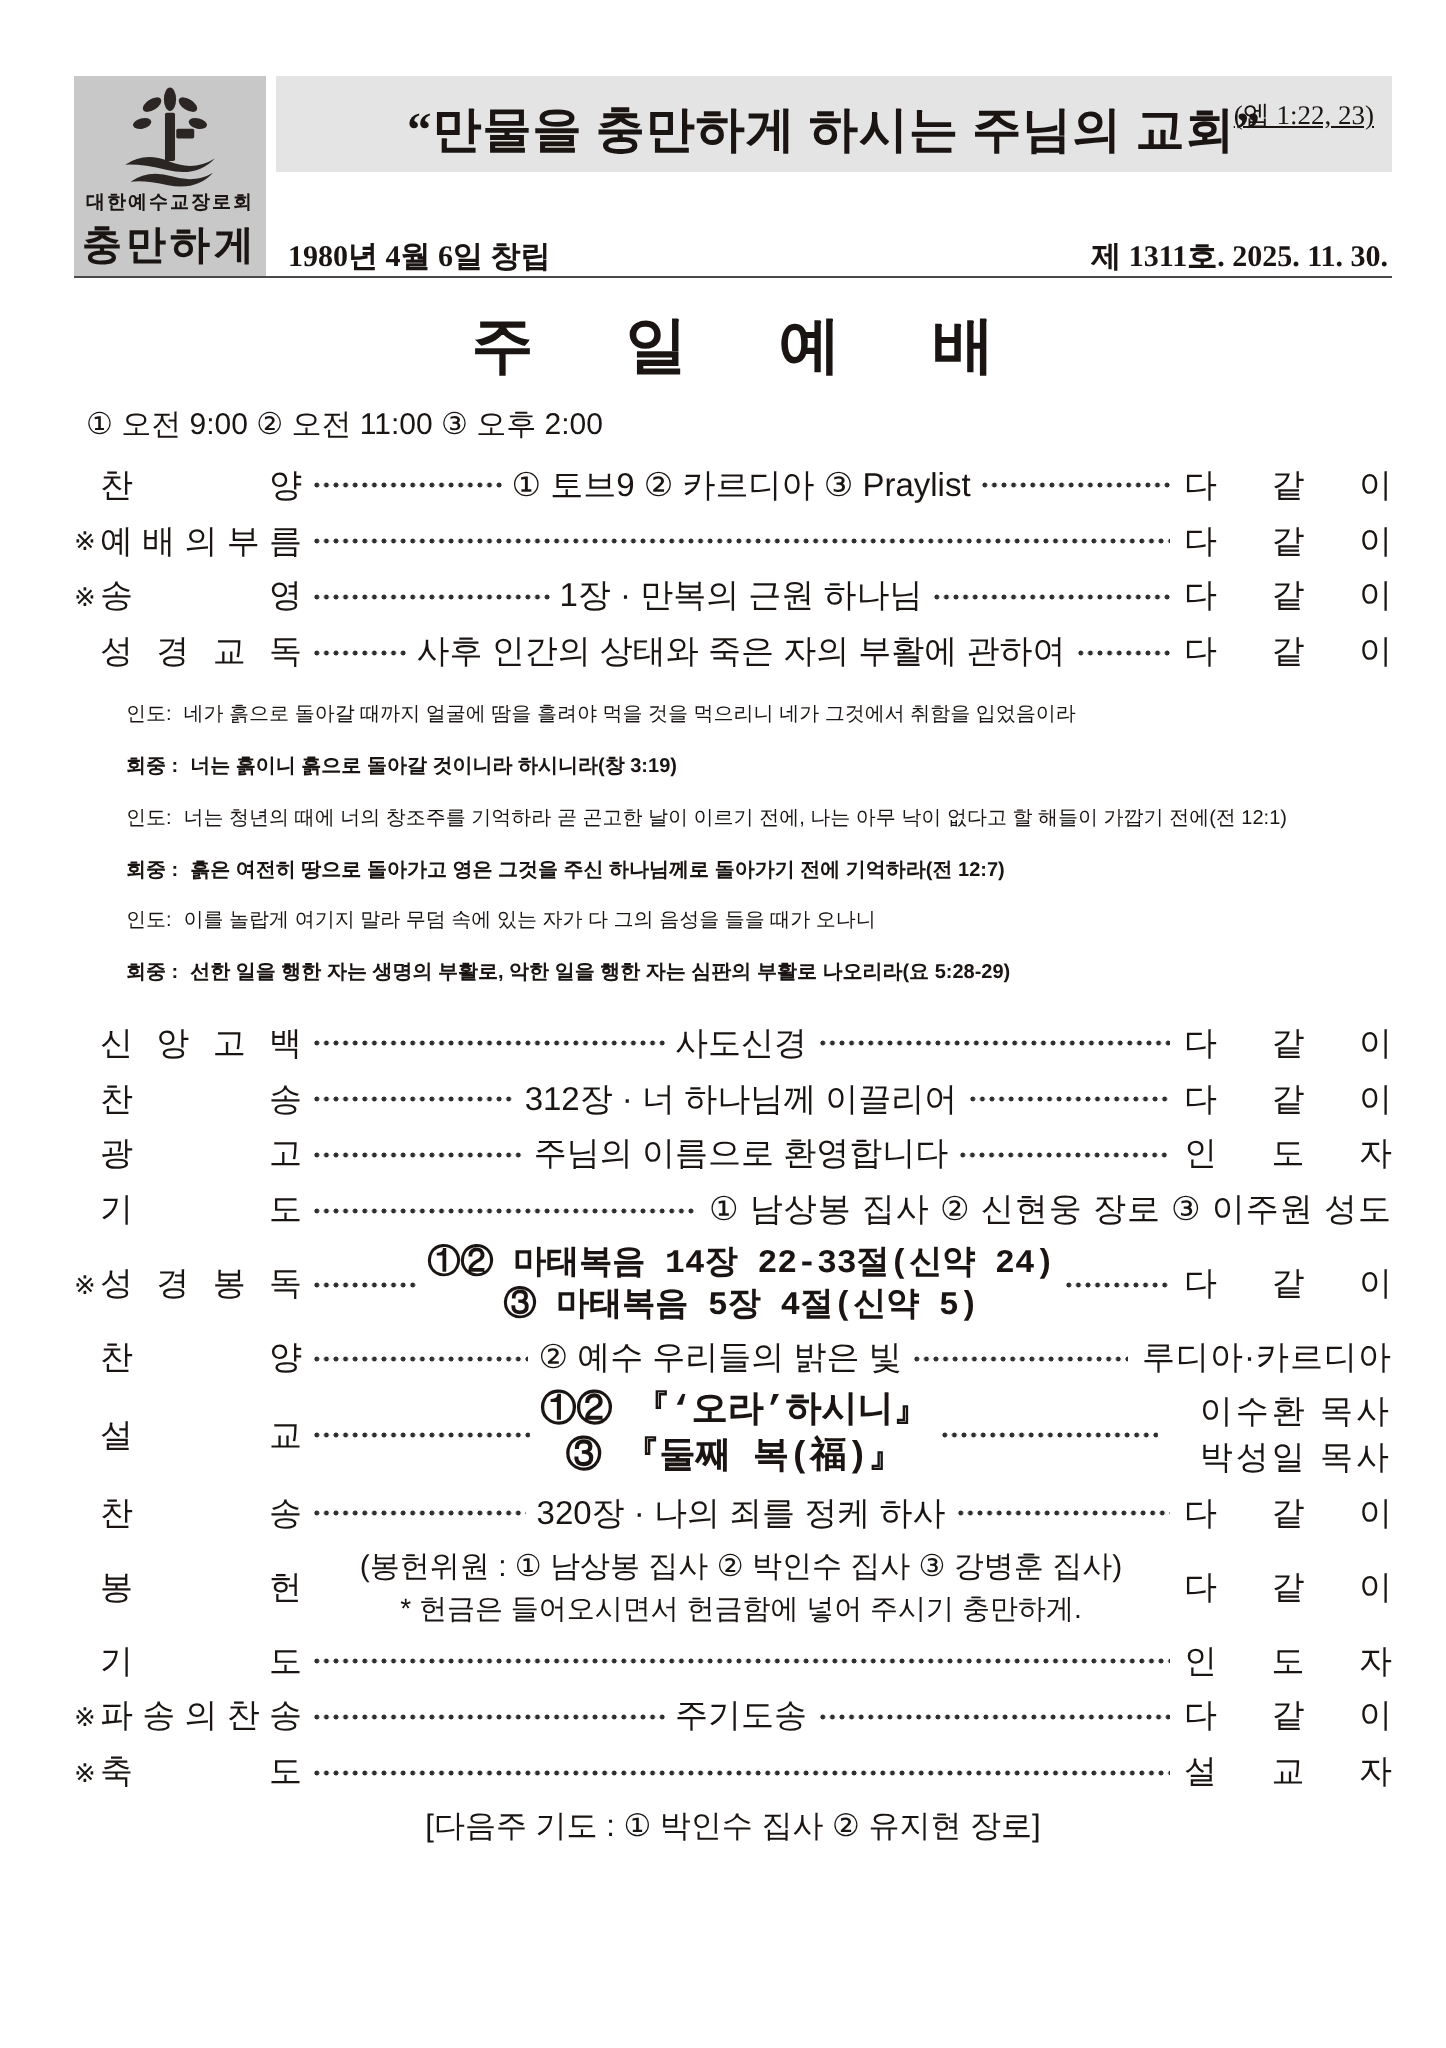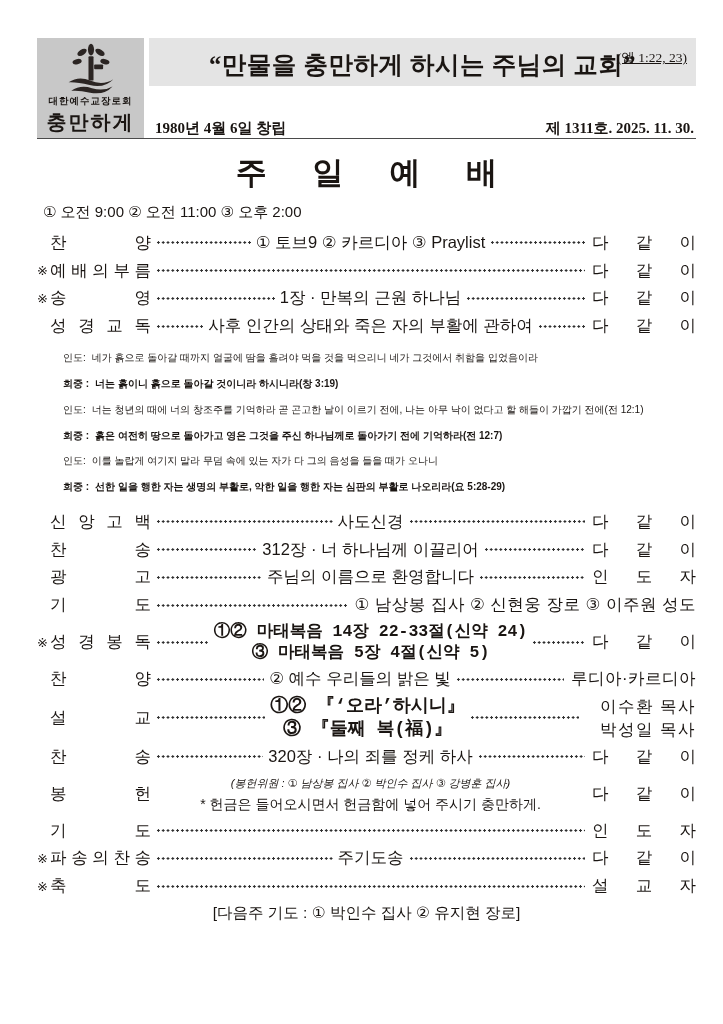--- a/index.html
+++ b/index.html
@@ -1,21 +1,21 @@
 <!DOCTYPE html>
 <html lang="ko"><head>
 <meta charset="utf-8">
 <style>
   html,body{margin:0;padding:0;background:#ffffff;width:723px;height:1024px;overflow:hidden;}
   body{font-family:"Liberation Sans","DejaVu Sans",sans-serif;color:#1a1512;}
   .page{box-sizing:border-box;width:723px;height:1024px;padding:38px 27px 0 37px;}
 
   
   .header{display:flex;align-items:stretch;height:100px;border-bottom:1.5px solid #4a4a4a;}
-  .logo-box{width:107px;flex:none;background:#c8c8c8;display:flex;flex-direction:column;align-items:center;justify-content:center;padding-top:2px;}
+  .logo-box{width:96px;flex:none;background:#c8c8c8;display:flex;flex-direction:column;align-items:center;justify-content:center;padding-top:2px;}
   .logo-box svg{display:block;}
   .denom{font-size:9.5px;letter-spacing:1px;margin-top:1px;font-weight:bold;}
   .church{font-size:20px;font-weight:bold;letter-spacing:2px;margin-top:1px;}
   .header-right{flex:1;margin-left:5px;display:flex;flex-direction:column;font-family:"Liberation Serif","DejaVu Serif",serif;gap:33px;}
   .banner{background:#e4e4e4;height:73px;position:relative;text-align:center;}
   .motto{font-weight:bold;font-size:24.5px;padding-top:10px;letter-spacing:0.5px;}
   .motto-ref{position:absolute;right:9px;bottom:19px;font-size:13.5px;text-decoration:underline;}
   .sub-row{flex:1;display:flex;align-items:center;justify-content:space-between;font-size:15px;font-weight:bold;padding:0 2px 0 6px;}
 
   
@@ -28,21 +28,21 @@
   .star-col{width:13px;flex:none;font-size:13px;line-height:1;}
   .label{width:101px;flex:none;display:flex;justify-content:space-between;}
   .dots{flex:1 1 auto;min-width:10px;height:9px;margin:0 5px;align-self:center;
         background-image:radial-gradient(circle,#2e2e2e 1.05px,transparent 1.4px);
         background-size:4.8px 9px;background-repeat:repeat-x;background-position:0 center;}
   .content{flex:none;text-align:center;}
   .content.bold{font-weight:bold;font-family:Liberation Mono, monospace;}
   .stack{line-height:21px;padding:2px 0;}
   .stack.large{font-size:18px;line-height:23px;}
   .stack .sub{font-size:14px;}
-  .stack .ln1-offering{font-size:11px;font-style:italic;}
+  .stack .ln1-offering{font-size:15px;}
   .fill-center{flex:1 1 auto;text-align:center;}
   .right{width:104px;flex:none;display:flex;justify-content:space-between;margin-left:2px;}
   .right.plain{width:auto;display:block;text-align:right;letter-spacing:0.5px;white-space:nowrap;}
   .right-stack{width:112px;flex:none;text-align:right;letter-spacing:1.5px;line-height:23px;padding:2px 0;}
 
   
   .reading-block{margin:5px 0 8px 0;}
   .reading{font-size:10px;line-height:25.8px;padding-left:71px;text-indent:-45px;padding-right:2px;}
   .reading.bold{font-weight:bold;}
   .reading .spk{margin-right:6px;}

